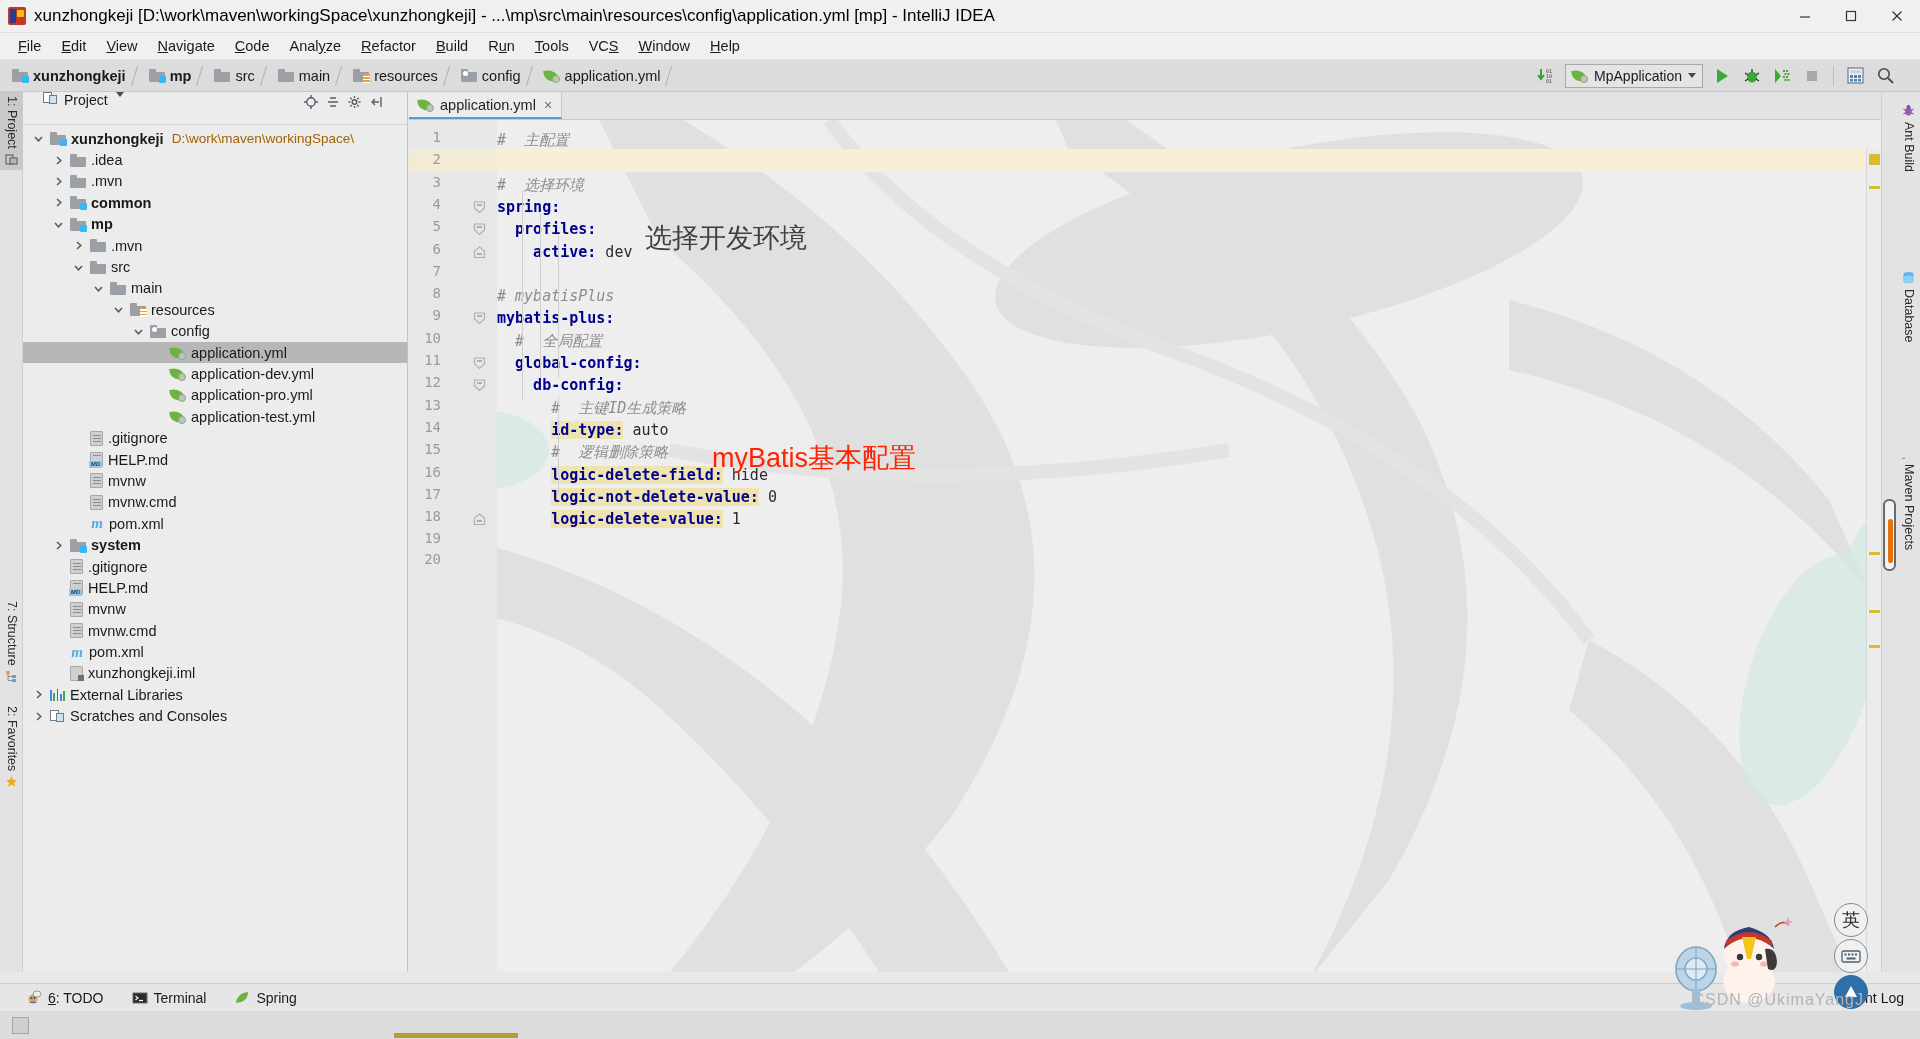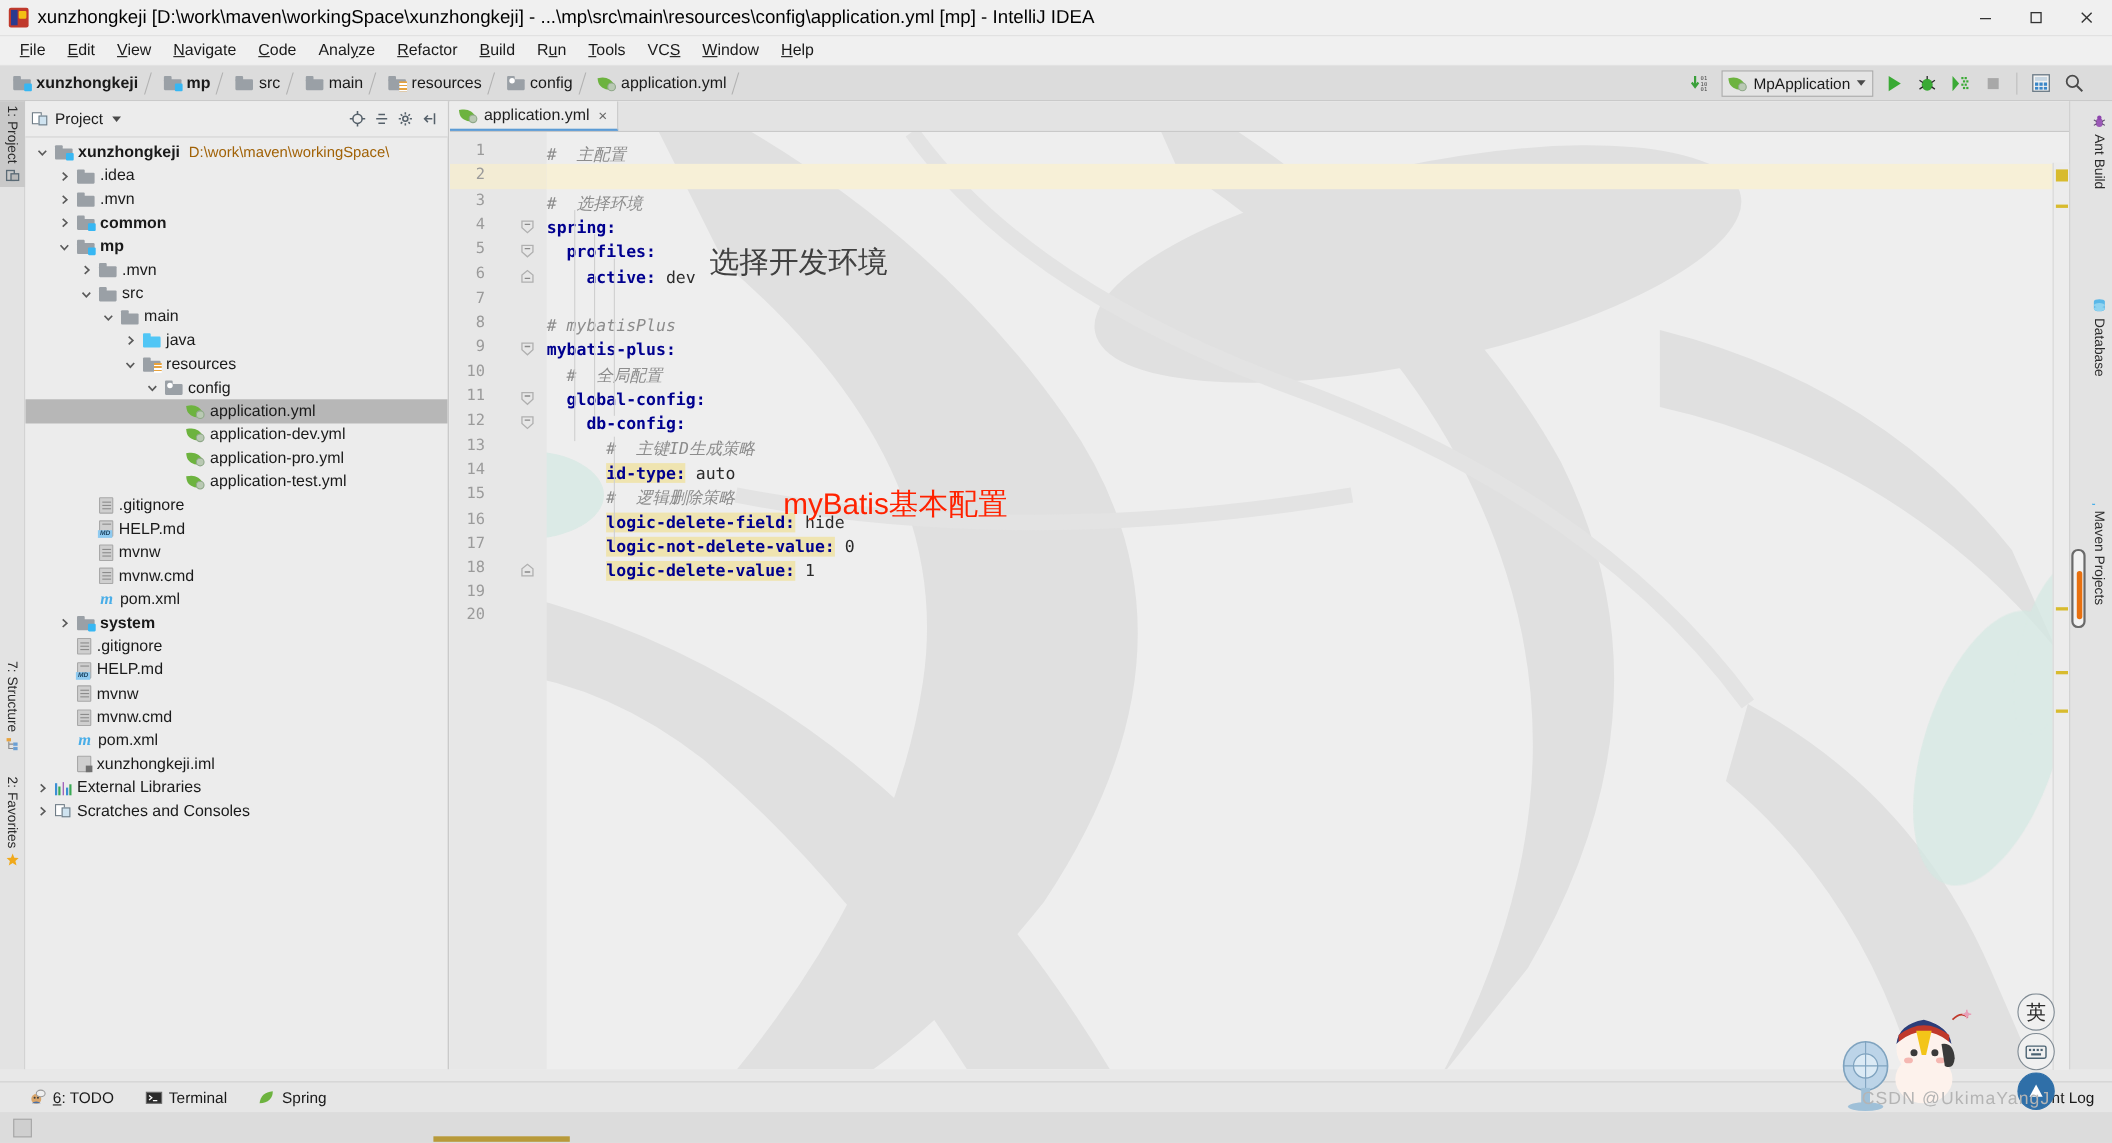--- a/index.html
+++ b/index.html
@@ -114,21 +114,21 @@
   .vtab.active { background: #c9c9c9; }
   .vtab .vico { width: 13px; height: 13px; flex: 0 0 auto; }
 
   
   .projpanel {
     position: absolute; left: 23px; top: 92px; width: 385px; height: 880px;
     background: #ececec; border-right: 1px solid #c3c3c3;
     display: flex; flex-direction: column;
   }
   .pp-header {
-    height: 33px; display: flex; align-items: center; padding: 0 6px;
+    height: 33px; display: flex; align-items: flex-start; padding: 0 20px;
     border-bottom: 1px solid #d2d2d2; background: #ececec; flex: 0 0 auto;
   }
   .pp-header .t { font-size: 14px; margin-left: 6px; color: #1a1a1a; }
   .pp-header .hbtns { margin-left: auto; display: flex; align-items: center; gap: 2px; }
   .hbtn { width: 20px; height: 20px; display: flex; align-items: center; justify-content: center; }
   .pp-tree { flex: 1 1 auto; overflow: hidden; padding-top: 3px; position: relative; }
   .trow {
     height: 21.4px; display: flex; align-items: center; white-space: nowrap;
     font-size: 14.5px; color: #1a1a1a; padding-right: 4px;
   }
@@ -595,34 +595,20 @@
               <path d="M2 4 L5.5 7.8 L9 4" fill="none" stroke="#5a5a5a" stroke-width="1.5"></path>
             </svg>
           </span>
           <span style="display: inline-flex; align-items: center; margin-left: 5px;">
             <span class="ico ico-folder">
               <i class="f-t"></i>
               <i class="f-b"></i>
             </span>
           </span>
           <span class="tlbl">main</span>
-        </div>
-        <div class="trow" style="padding-left: 88px;">
-          <span class="arrow">
-            <svg width="11" height="11" viewBox="0 0 11 11">
-              <path d="M4 2 L7.8 5.5 L4 9" fill="none" stroke="#5a5a5a" stroke-width="1.5"></path>
-            </svg>
-          </span>
-          <span style="display: inline-flex; align-items: center; margin-left: 5px;">
-            <span class="ico ico-folder src-java">
-              <i class="f-t"></i>
-              <i class="f-b"></i>
-            </span>
-          </span>
-          <span class="tlbl">java</span>
         </div>
         <div class="trow" style="padding-left: 88px;">
           <span class="arrow">
             <svg width="11" height="11" viewBox="0 0 11 11">
               <path d="M2 4 L5.5 7.8 L9 4" fill="none" stroke="#5a5a5a" stroke-width="1.5"></path>
             </svg>
           </span>
           <span style="display: inline-flex; align-items: center; margin-left: 5px;">
             <span class="ico ico-folder res">
               <i class="f-t"></i>

